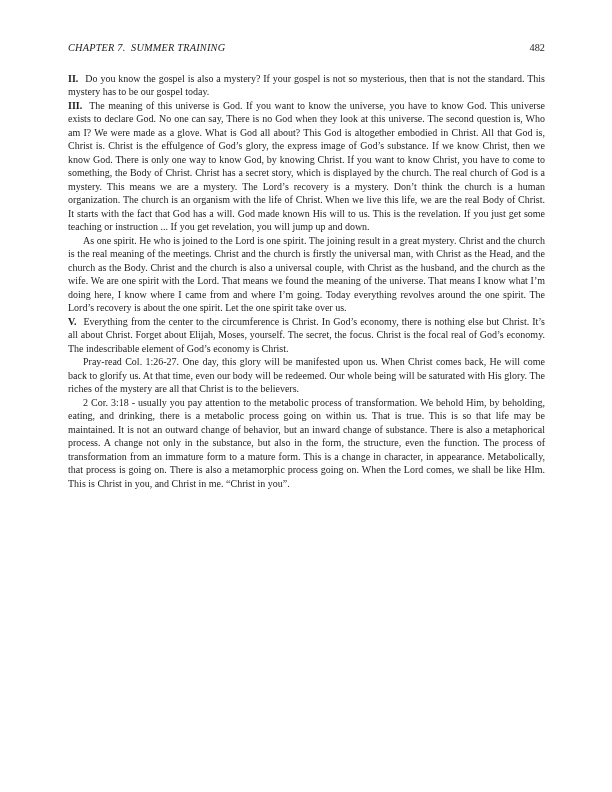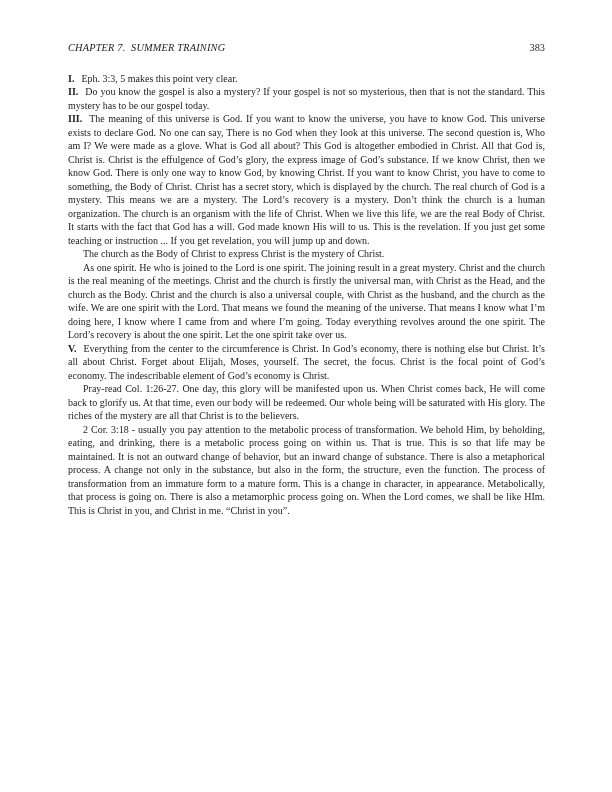--- a/index.html
+++ b/index.html
@@ -45,37 +45,35 @@
   .plabel  { font-weight: bold; }
   .plabel:not(:empty) { margin-right: 7px; }
 </style>
 </head>
 <body>
 
 <div class="sheet">
 
   <div class="hdr">
     <span class="hdr-title">CHAPTER 7.  SUMMER TRAINING</span>
-    <span class="hdr-pageno">383</span>
+    <span class="hdr-pageno">482</span>
   </div>
 
   <div class="bodytext">
 
-    <p class="p-num"><b class="plabel">I.</b><span>Eph. 3:3, 5 makes this point very clear.</span></p>
 
     <p class="p-num"><b class="plabel">II.</b><span>Do you know the gospel is also a mystery? If your gospel is not so mysterious, then that is not the standard. This mystery has to be our gospel today.</span></p>
 
     <p class="p-num"><b class="plabel">III.</b><span>The meaning of this universe is God. If you want to know the universe, you have to know God. This universe exists to declare God. No one can say, There is no God when they look at this universe. The second question is, Who am I? We were made as a glove. What is God all about? This God is altogether embodied in Christ. All that God is, Christ is. Christ is the effulgence of God’s glory, the express image of God’s substance. If we know Christ, then we know God. There is only one way to know God, by knowing Christ. If you want to know Christ, you have to come to something, the Body of Christ. Christ has a secret story, which is displayed by the church. The real church of God is a mystery. This means we are a mystery. The Lord’s recovery is a mystery. Don’t think the church is a human organization. The church is an organism with the life of Christ. When we live this life, we are the real Body of Christ. It starts with the fact that God has a will. God made known His will to us. This is the revelation. If you just get some teaching or instruction ... If you get revelation, you will jump up and down.</span></p>
 
 
-    <p class="p-ind"><b class="plabel"></b><span>The church as the Body of Christ to express Christ is the mystery of Christ.</span></p>
 
     <p class="p-ind"><b class="plabel"></b><span>As one spirit. He who is joined to the Lord is one spirit. The joining result in a great mystery. Christ and the church is the real meaning of the meetings. Christ and the church is firstly the universal man, with Christ as the Head, and the church as the Body. Christ and the church is also a universal couple, with Christ as the husband, and the church as the wife. We are one spirit with the Lord. That means we found the meaning of the universe. That means I know what I’m doing here, I know where I came from and where I’m going. Today everything revolves around the one spirit. The Lord’s recovery is about the one spirit. Let the one spirit take over us.</span></p>
 
-    <p class="p-num"><b class="plabel">V.</b><span>Everything from the center to the circumference is Christ. In God’s economy, there is nothing else but Christ. It’s all about Christ. Forget about Elijah, Moses, yourself. The secret, the focus. Christ is the focal point of God’s economy. The indescribable element of God’s economy is Christ.</span></p>
+    <p class="p-num"><b class="plabel">V.</b><span>Everything from the center to the circumference is Christ. In God’s economy, there is nothing else but Christ. It’s all about Christ. Forget about Elijah, Moses, yourself. The secret, the focus. Christ is the focal real of God’s economy. The indescribable element of God’s economy is Christ.</span></p>
 
     <p class="p-ind"><b class="plabel"></b><span>Pray-read Col. 1:26-27. One day, this glory will be manifested upon us. When Christ comes back, He will come back to glorify us. At that time, even our body will be redeemed. Our whole being will be saturated with His glory. The riches of the mystery are all that Christ is to the believers.</span></p>
 
     <p class="p-ind"><b class="plabel"></b><span>2 Cor. 3:18 - usually you pay attention to the metabolic process of transformation. We behold Him, by beholding, eating, and drinking, there is a metabolic process going on within us. That is true. This is so that life may be maintained. It is not an outward change of behavior, but an inward change of substance. There is also a metaphorical process. A change not only in the substance, but also in the form, the structure, even the function. The process of transformation from an immature form to a mature form. This is a change in character, in appearance. Metabolically, that process is going on. There is also a metamorphic process going on. When the Lord comes, we shall be like HIm. This is Christ in you, and Christ in me. “Christ in you”.</span></p>
 
 
   </div>
 </div>
 
 </body></html>

